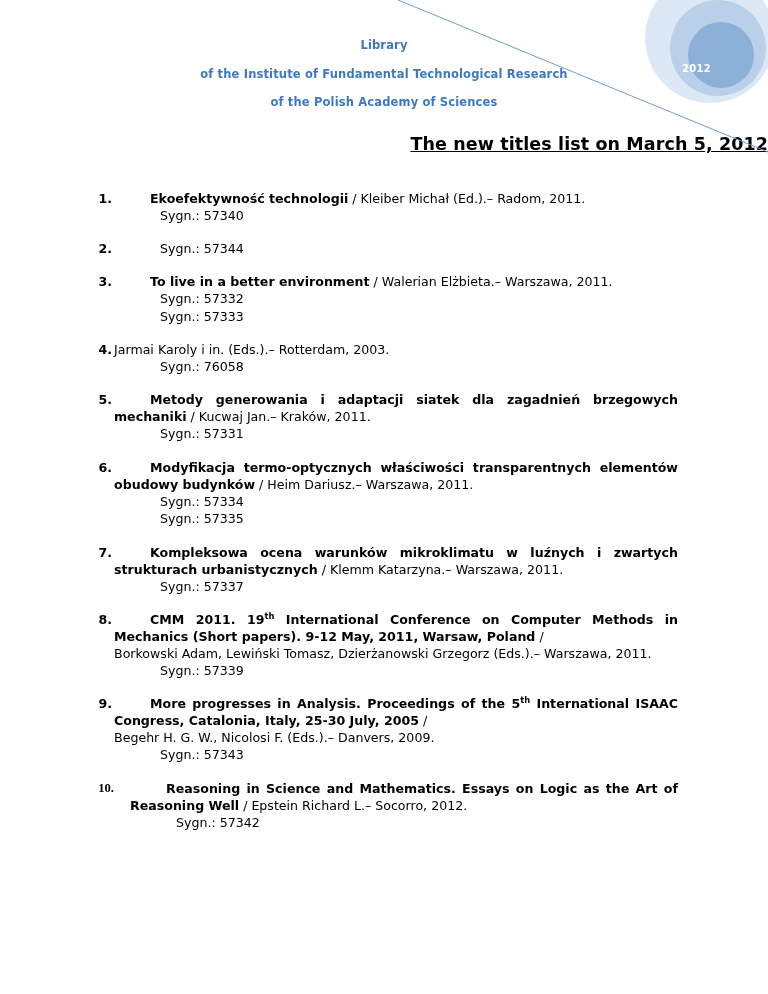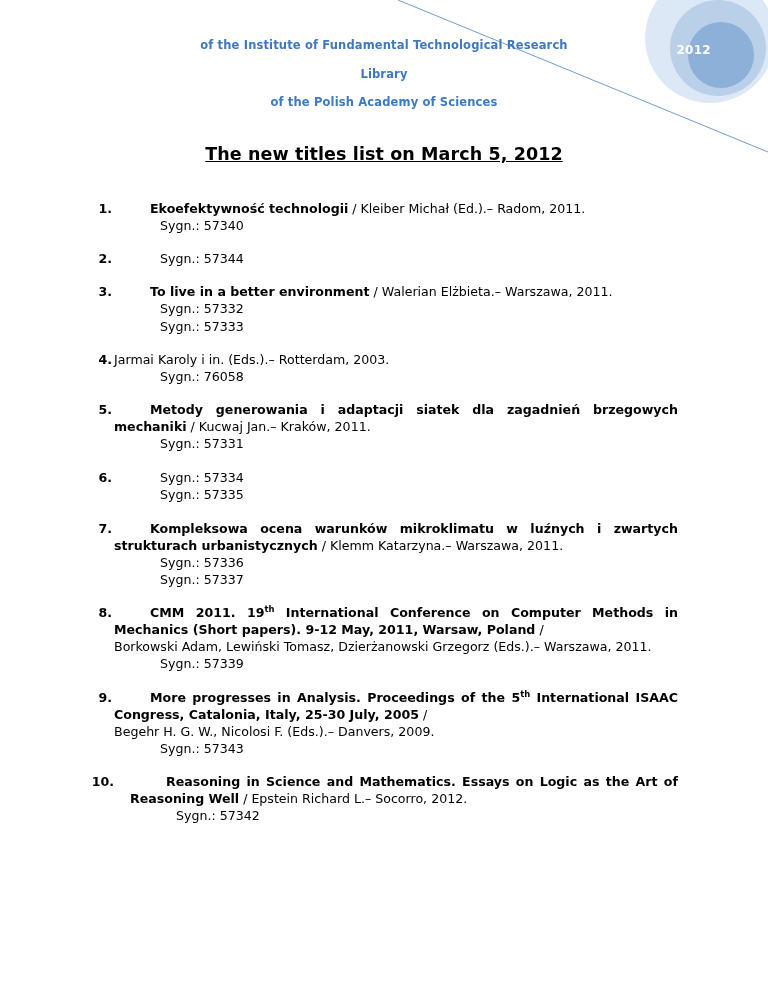--- a/index.html
+++ b/index.html
@@ -29,23 +29,23 @@
     position: absolute;
     top: 0;
     left: 0;
     width: 100%;
     height: 170px;
     pointer-events: none;
   }
 
   .year-label {
     position: absolute;
-    top: 43px;
+    top: 63px;
     right: 57px;
-    font-size: 12px;
+    font-size: 10px;
     color: #ffffff;
     font-weight: bold;
     letter-spacing: 0.3px;
     font-family: "DejaVu Sans", sans-serif;
   }
 
   
   .masthead {
     padding-top: 40px;
     text-align: center;
@@ -56,25 +56,25 @@
     position: relative;
     z-index: 2;
   }
   .masthead .line {
     margin-bottom: 17px;
     letter-spacing: 0.15px;
   }
 
   
   .doc-title {
-    text-align: center;
+    text-align: right;
     font-size: 17.5px;
     font-weight: bold;
     text-decoration: underline;
-    margin-top: 35px;
+    margin-top: 25px;
     letter-spacing: 0.1px;
   }
 
   
   .list {
     margin: 36px 90px 0 90px;
   }
   .entry {
     display: flex;
     align-items: flex-start;
@@ -86,20 +86,21 @@
     font-size: 12.6px;
     font-weight: bold;
     text-align: right;
     padding-right: 2px;
     line-height: 1.35;
   }
   .num.wide {
     width: 24px;
     flex: 0 0 24px;
     padding-right: 16px;
+    font-family: Liberation Serif, serif;
   }
   .body {
     flex: 1 1 auto;
   }
   .cite {
     font-size: 12.6px;
     line-height: 1.35;
     text-align: justify;
     text-justify: inter-word;
   }
@@ -130,22 +131,22 @@
 
 <svg class="corner-art" viewBox="0 0 180 160">
   <circle cx="122" cy="38" r="65" fill="#dce8f5"></circle>
   <circle cx="130" cy="48" r="48" fill="#b9d0e8"></circle>
   <circle cx="133" cy="55" r="33" fill="#8cb0d7"></circle>
 </svg>
 
 <div class="year-label">2012</div>
 
 <div class="masthead">
+  <div class="line">Library</div>
   <div class="line">of the Institute of Fundamental Technological Research</div>
-  <div class="line">Library</div>
   <div class="line">of the Polish Academy of Sciences</div>
 </div>
 
 <div class="doc-title">The new titles list on March 5, 2012</div>
 
 <div class="list">
 
   <div class="entry">
     <div class="num">1.</div>
     <div class="body">
@@ -182,30 +183,30 @@
     <div class="num">5.</div>
     <div class="body">
       <div class="cite"><b>Metody generowania i adaptacji siatek dla zagadnień brzegowych mechaniki</b><span class="rest"> / Kucwaj Jan.– Kraków, 2011.</span></div>
       <div class="sygn">Sygn.: 57331</div>
     </div>
   </div>
 
   <div class="entry">
     <div class="num">6.</div>
     <div class="body">
+      <div class="cite"><b>Modyfikacja termo-optycznych właściwości transparentnych elementów obudowy budynków</b><span class="rest"> / Heim Dariusz.– Warszawa, 2011.</span></div>
       <div class="sygn">Sygn.: 57334</div>
       <div class="sygn">Sygn.: 57335</div>
     </div>
   </div>
 
   <div class="entry">
     <div class="num">7.</div>
     <div class="body">
       <div class="cite"><b>Kompleksowa ocena warunków mikroklimatu w luźnych i zwartych strukturach urbanistycznych</b><span class="rest"> / Klemm Katarzyna.– Warszawa, 2011.</span></div>
-      <div class="sygn">Sygn.: 57336</div>
       <div class="sygn">Sygn.: 57337</div>
     </div>
   </div>
 
   <div class="entry">
     <div class="num">8.</div>
     <div class="body">
       <div class="cite"><b><span>CMM 2011. 19</span><sup>th</sup><span> International Conference on Computer Methods in Mechanics (Short papers). 9-12 May, 2011, Warsaw, Poland</span></b><span class="rest"> /</span></div>
       <div class="cite rest">Borkowski Adam, Lewiński Tomasz, Dzierżanowski Grzegorz (Eds.).– Warszawa, 2011.</div>
       <div class="sygn">Sygn.: 57339</div>

